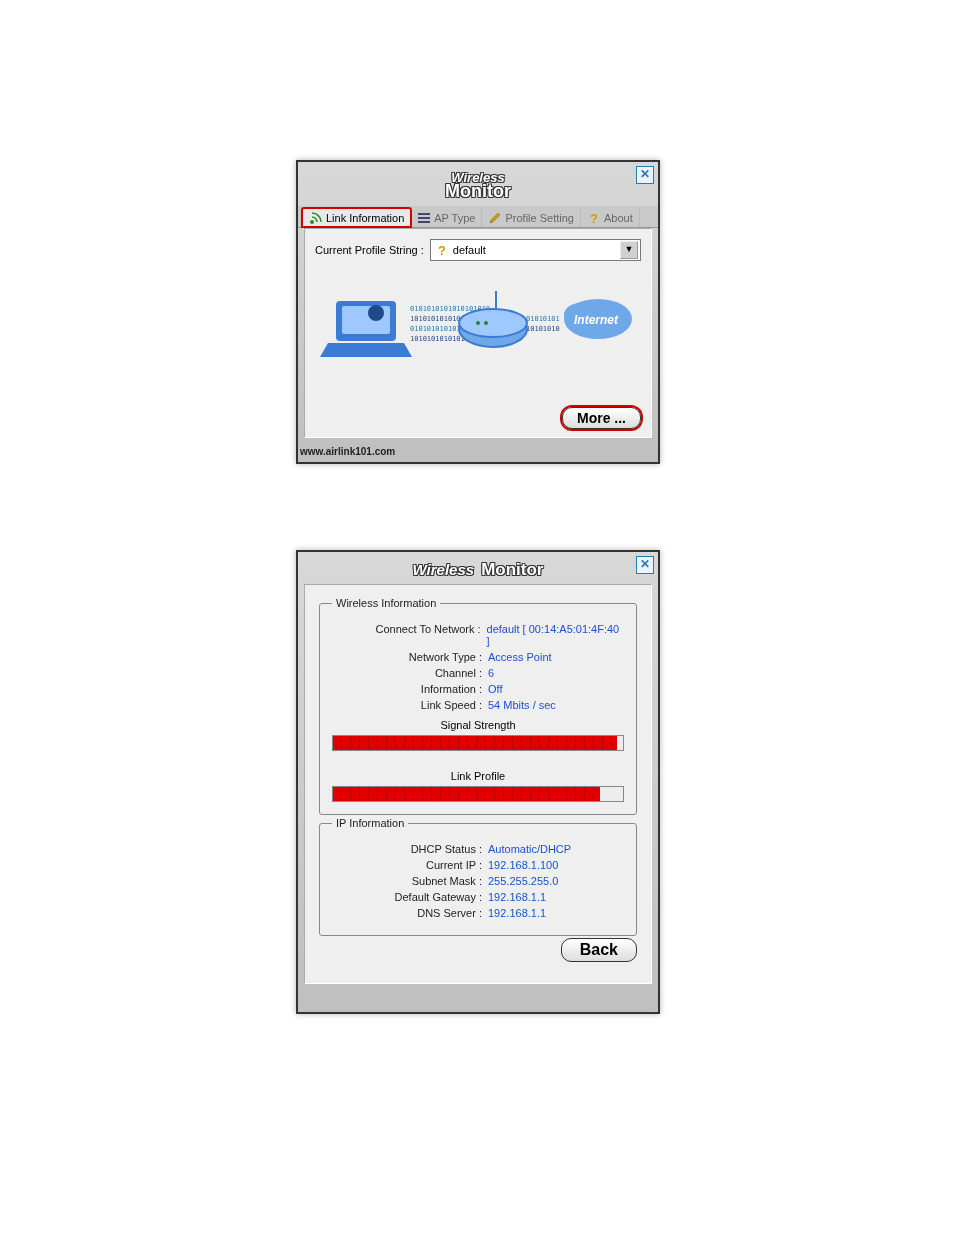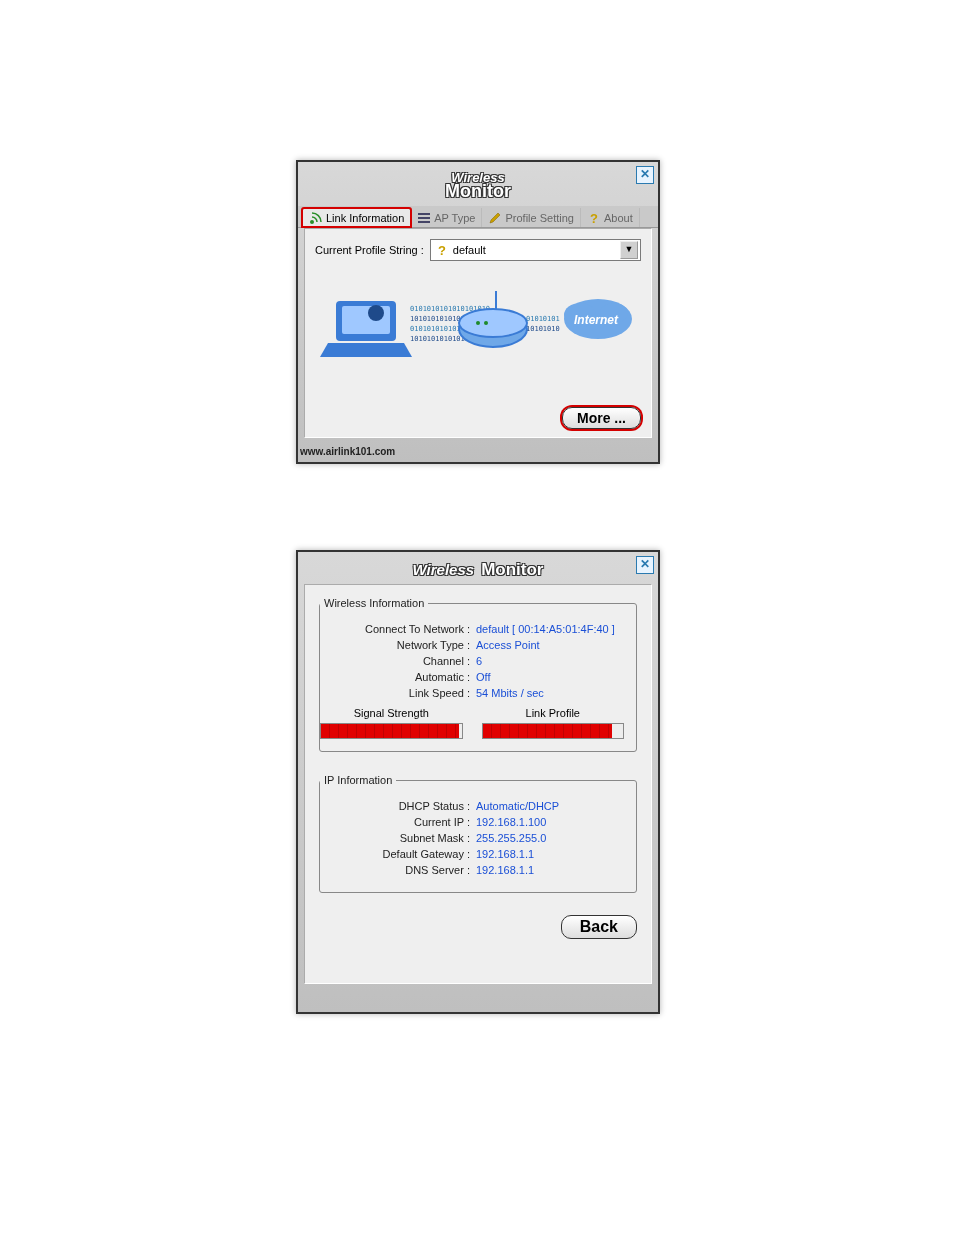--- a/index.html
+++ b/index.html
@@ -153,22 +153,22 @@
     font-weight: bold;
     color: #222;
     padding: 2px 8px 4px 2px;
   }
 
   
   .w2-client { height: 400px; padding: 12px 14px; }
   fieldset {
     border: 1px solid #888;
     border-radius: 3px;
-    padding: 10px 12px 12px 0;
-    margin: 0 0 22px 0;
+    padding: 10px 12px 12px 12px;
+    margin: 0 0 2px 0;
   }
   legend {
     font-size: 11px;
     color: #222;
     padding: 0 4px;
   }
   .kv {
     display: flex;
     font-size: 11px;
     margin: 4px 0;
@@ -179,20 +179,21 @@
     color: #222;
     padding-right: 6px;
   }
   .kv .v {
     color: #1a4fd6;
   }
   .bars {
     display: flex;
     gap: 19px;
     margin-top: 8px;
+    flex-direction: column;
   }
   .barcol { flex: 1; text-align: center; font-size: 11px; }
   .barbox {
     border: 1px solid #888;
     height: 14px;
     background: #ededed;
     margin-top: 4px;
   }
   .barfill {
     height: 100%;
@@ -339,21 +340,21 @@
       </div>
       <div class="kv">
         <div class="k">Network Type :</div>
         <div class="v">Access Point</div>
       </div>
       <div class="kv">
         <div class="k">Channel :</div>
         <div class="v">6</div>
       </div>
       <div class="kv">
-        <div class="k">Automatic :</div>
+        <div class="k">Information :</div>
         <div class="v">Off</div>
       </div>
       <div class="kv">
         <div class="k">Link Speed :</div>
         <div class="v">54 Mbits / sec</div>
       </div>
 
       <div class="bars">
         <div class="barcol">
           <div>Signal Strength</div>

